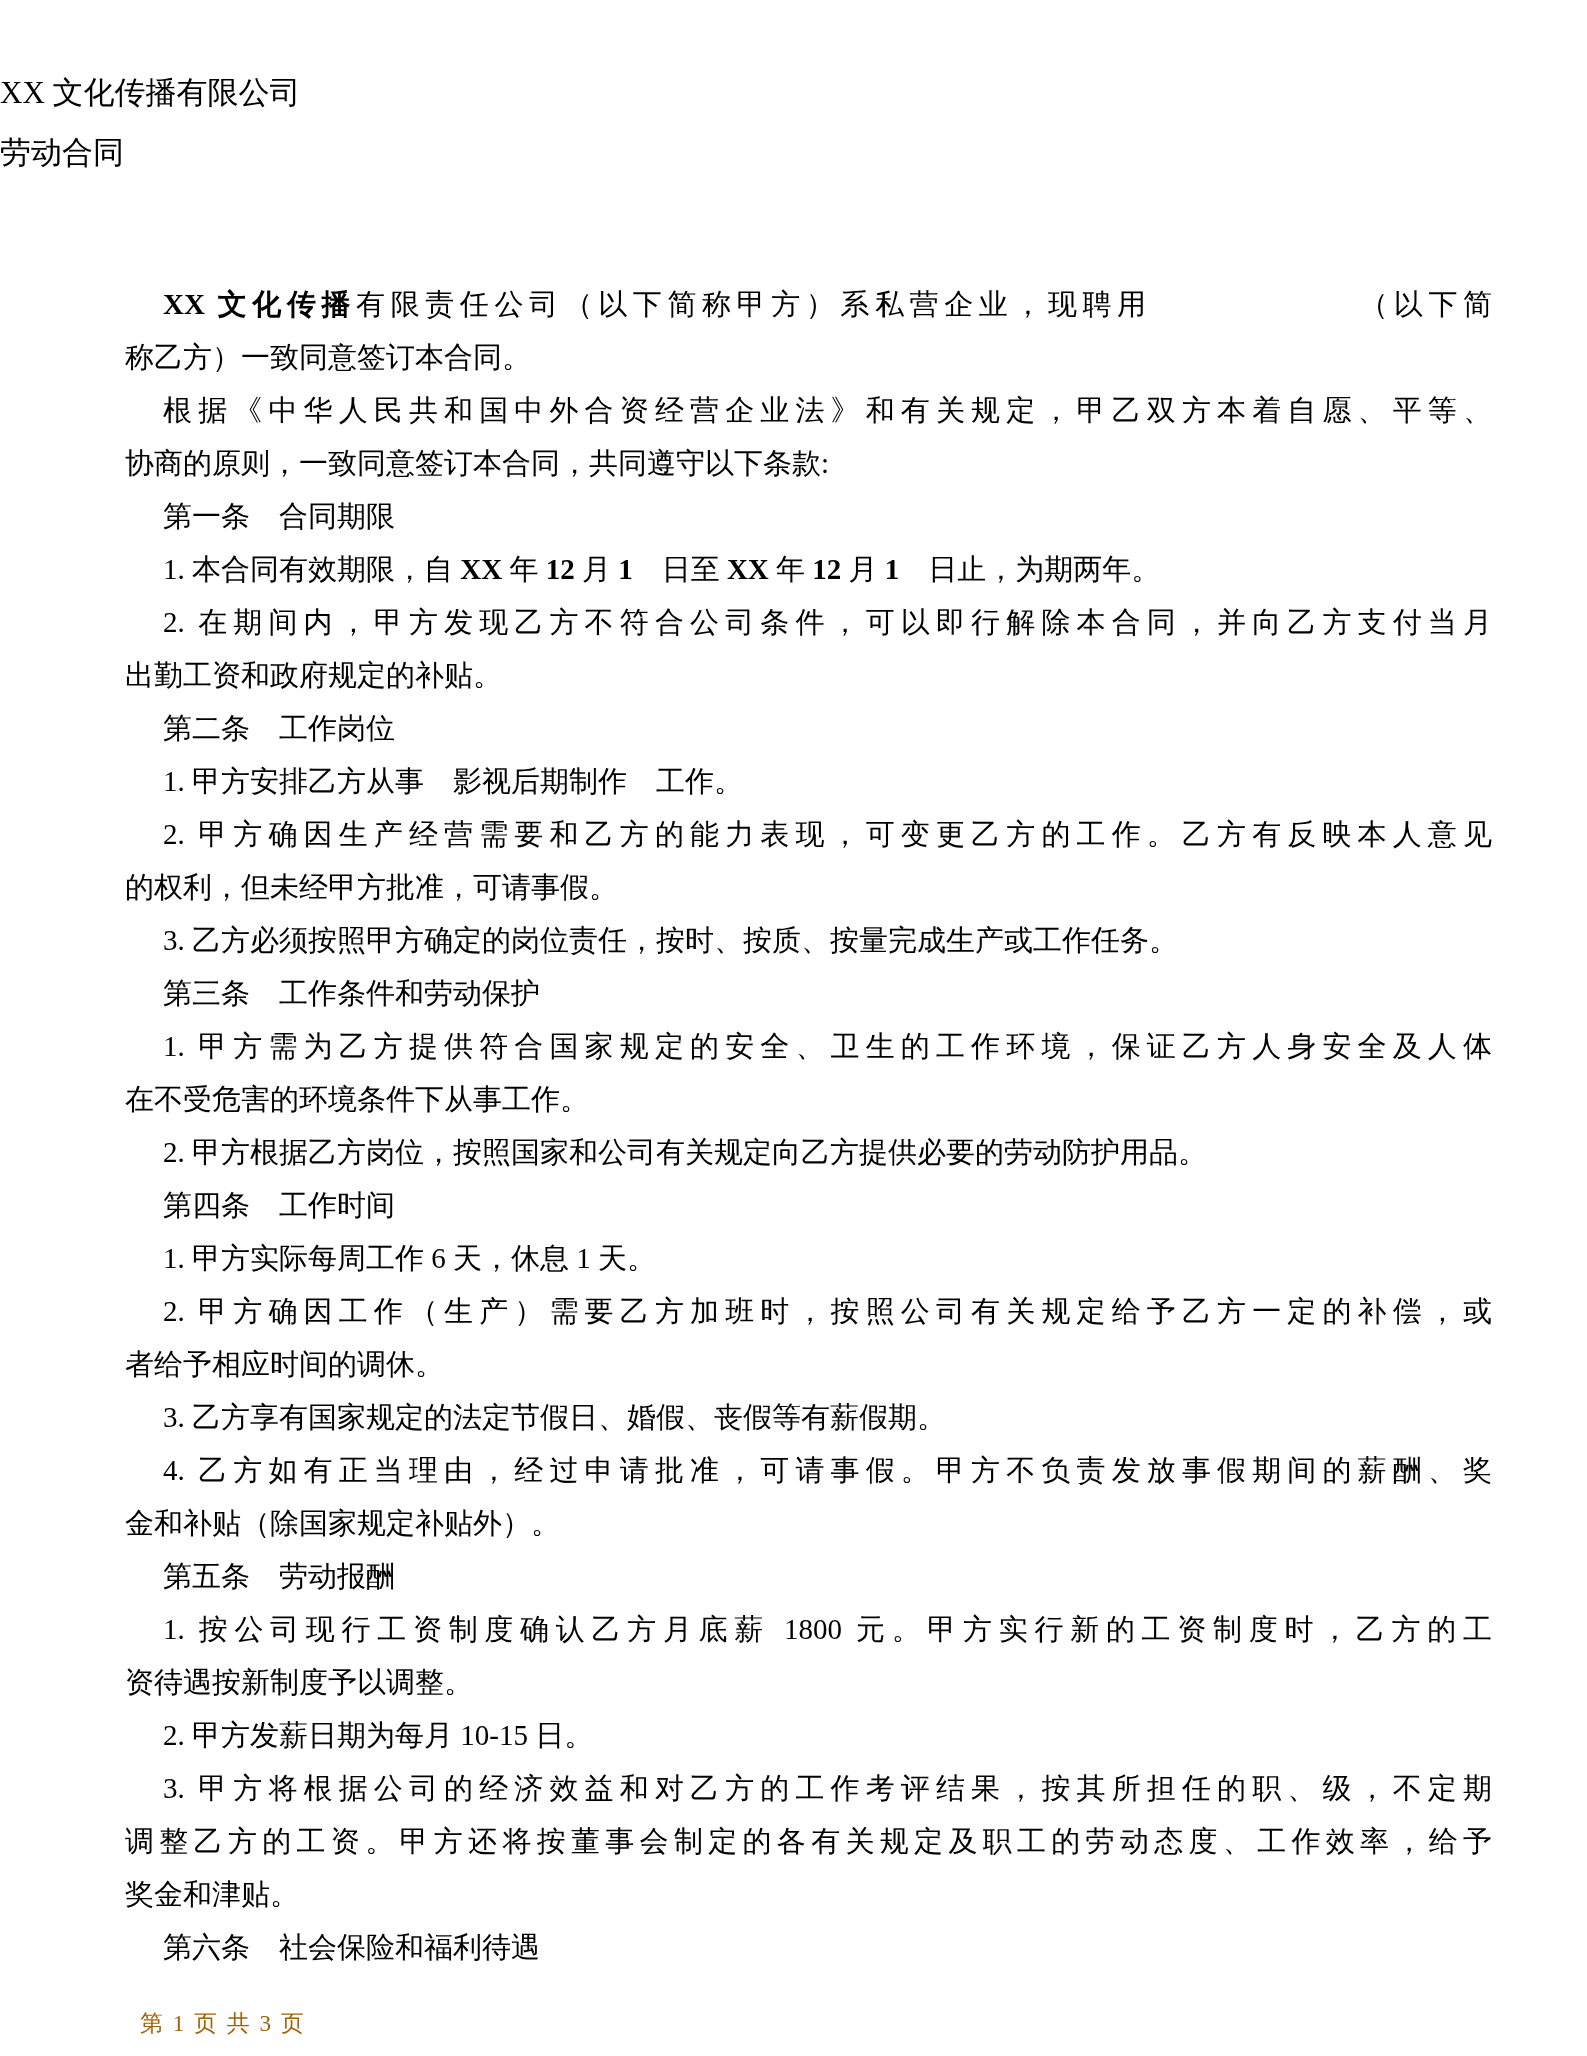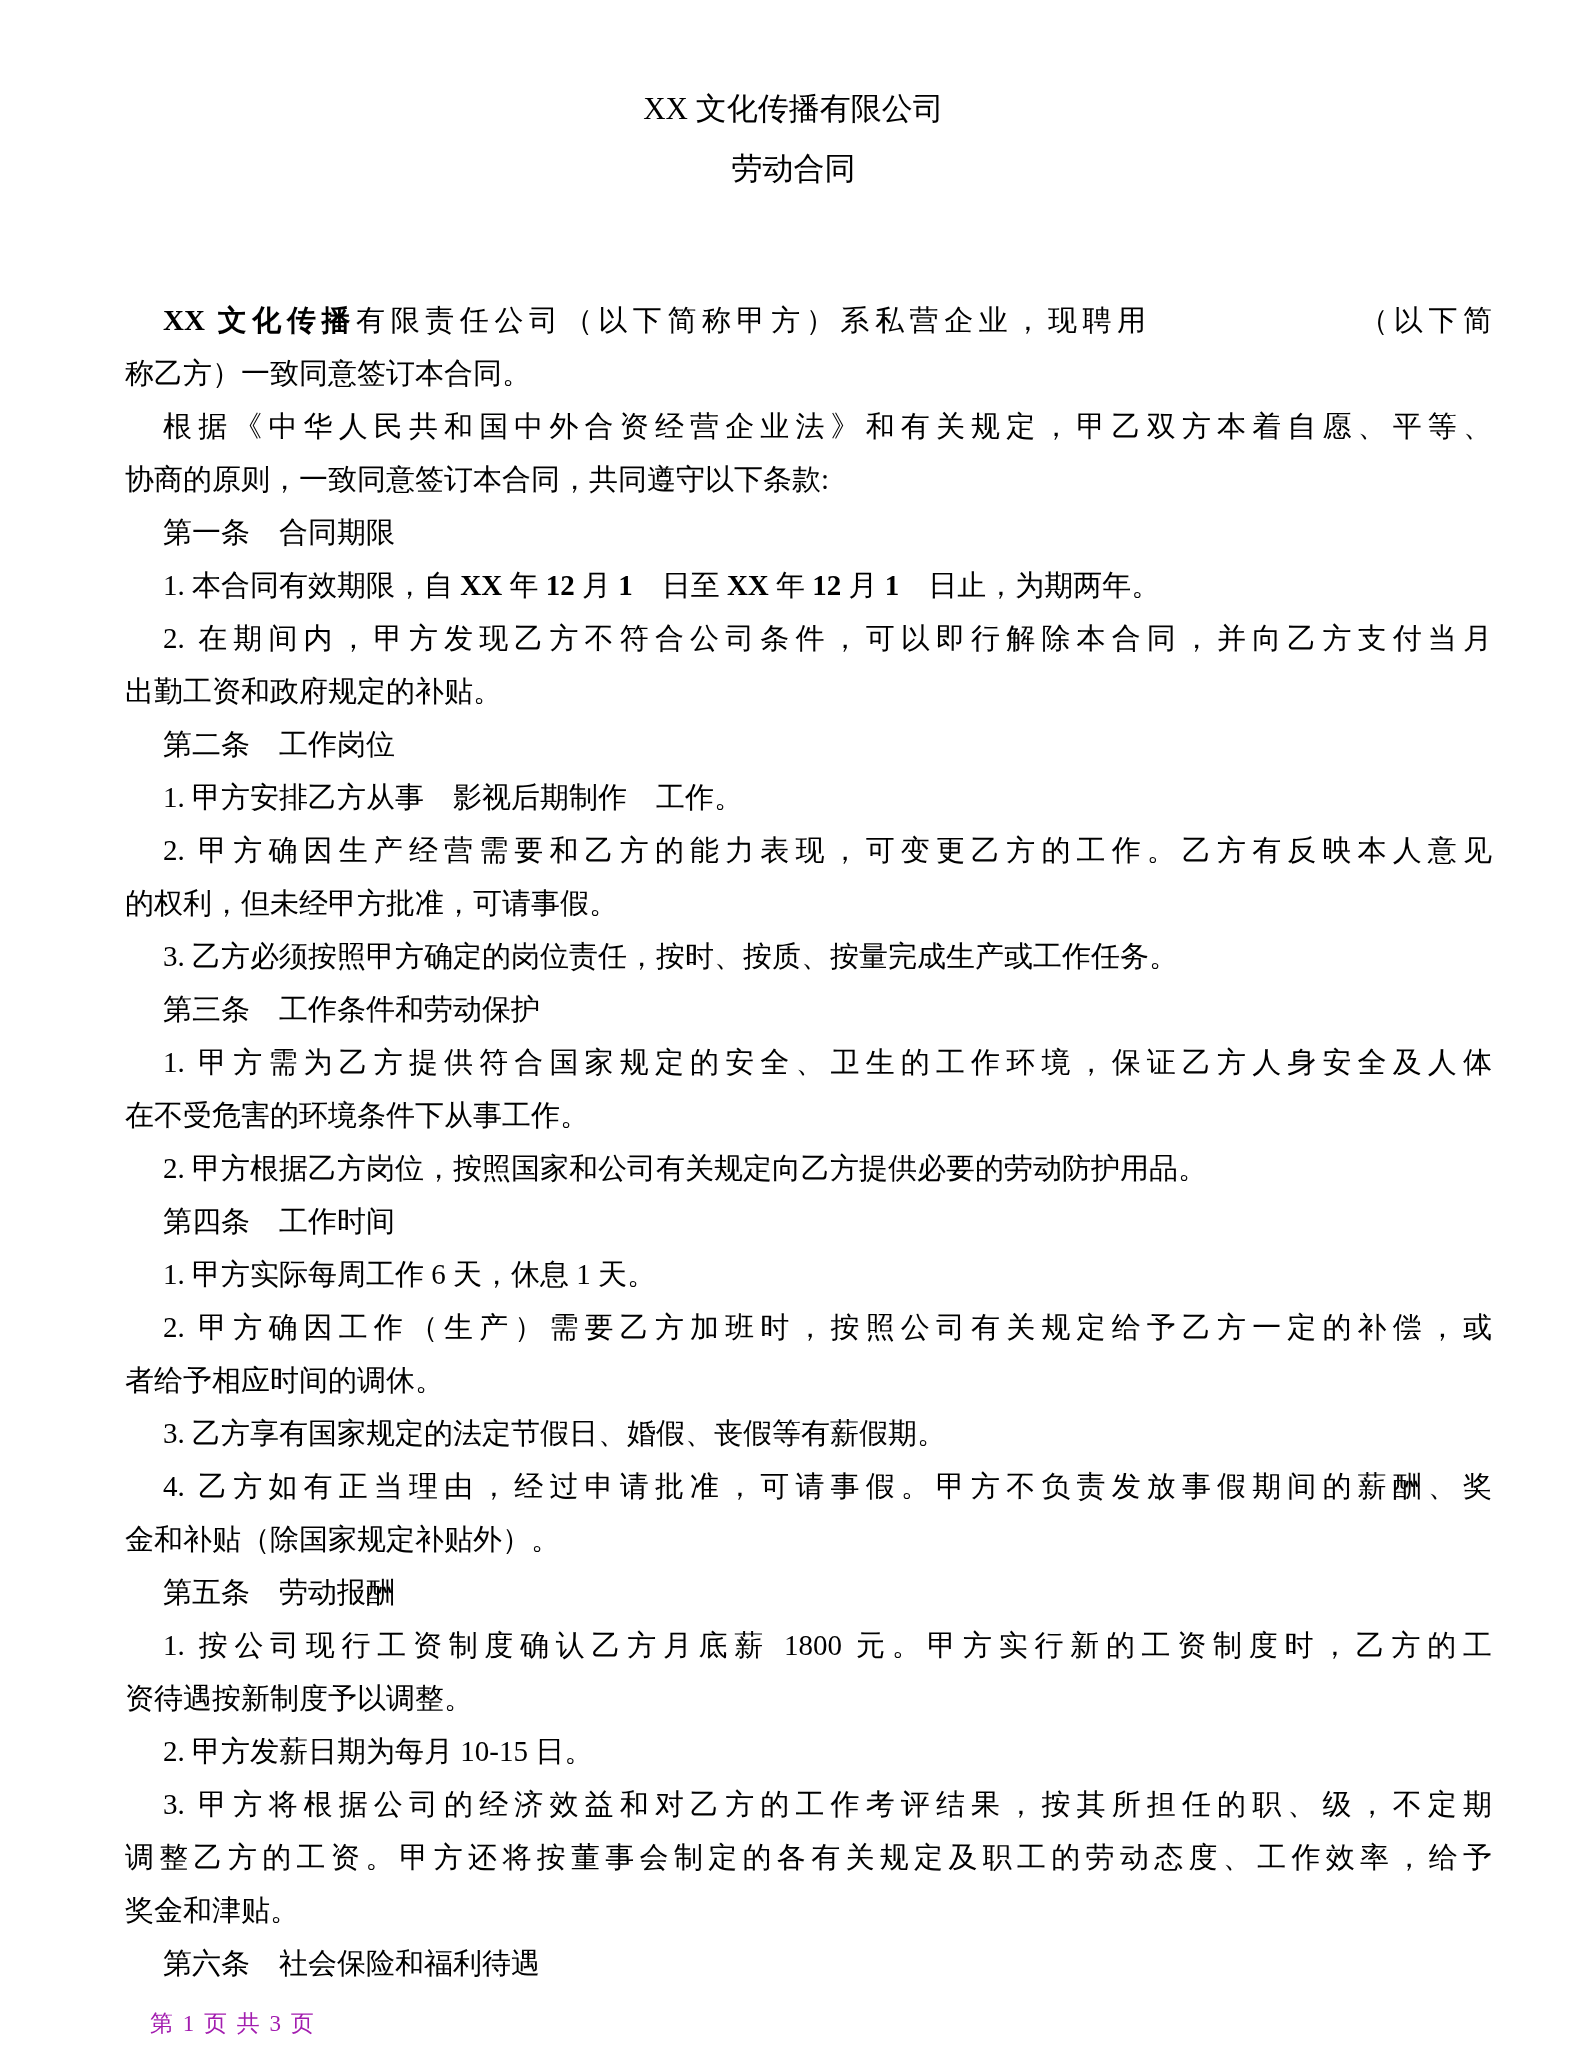--- a/index.html
+++ b/index.html
@@ -5,21 +5,21 @@
   html, body { margin: 0; padding: 0; background: #ffffff; }
   .page {
     position: relative;
     width: 1587px;
     height: 2056px;
     background: #ffffff;
     color: #000000;
     font-family: "Liberation Serif", "DejaVu Serif", serif;
     overflow: hidden;
   }
-  .titles { padding-top: 72px; text-align: center; margin-top: 16px; }
+  .titles { padding-top: 72px; text-align: left; }
   .company-title { font-size: 31px; line-height: 42px; font-weight: normal; }
   .doc-title { font-size: 31px; line-height: 42px; font-weight: normal; margin-top: 18px; }
   .content {
     margin: 104px 95px 0 125px;
     font-size: 29px;
     line-height: 53px;
     text-align: left;
   }
   .para { margin: 0; }
   .line { text-align: left; }
@@ -27,25 +27,25 @@
   .line.fill { text-align: justify; text-align-last: justify; }
   .heading .line { font-weight: normal; }
   span.run { white-space: pre-wrap; }
   span.b { font-weight: bold; }
   span.u {
     text-decoration-thickness: 2px;
     text-underline-offset: 5px;
   }
   .footer {
     position: absolute;
-    left: 150px;
+    left: 140px;
     top: 2008px;
     font-size: 23px;
     letter-spacing: 2px;
-    color: #a21caf;
+    color: #a16207;
   }
 </style>
 </head>
 <body>
 
 <div class="page">
   <div class="titles">
     <div class="company-title">XX 文化传播有限公司</div>
     <div class="doc-title">劳动合同</div>
   </div>

